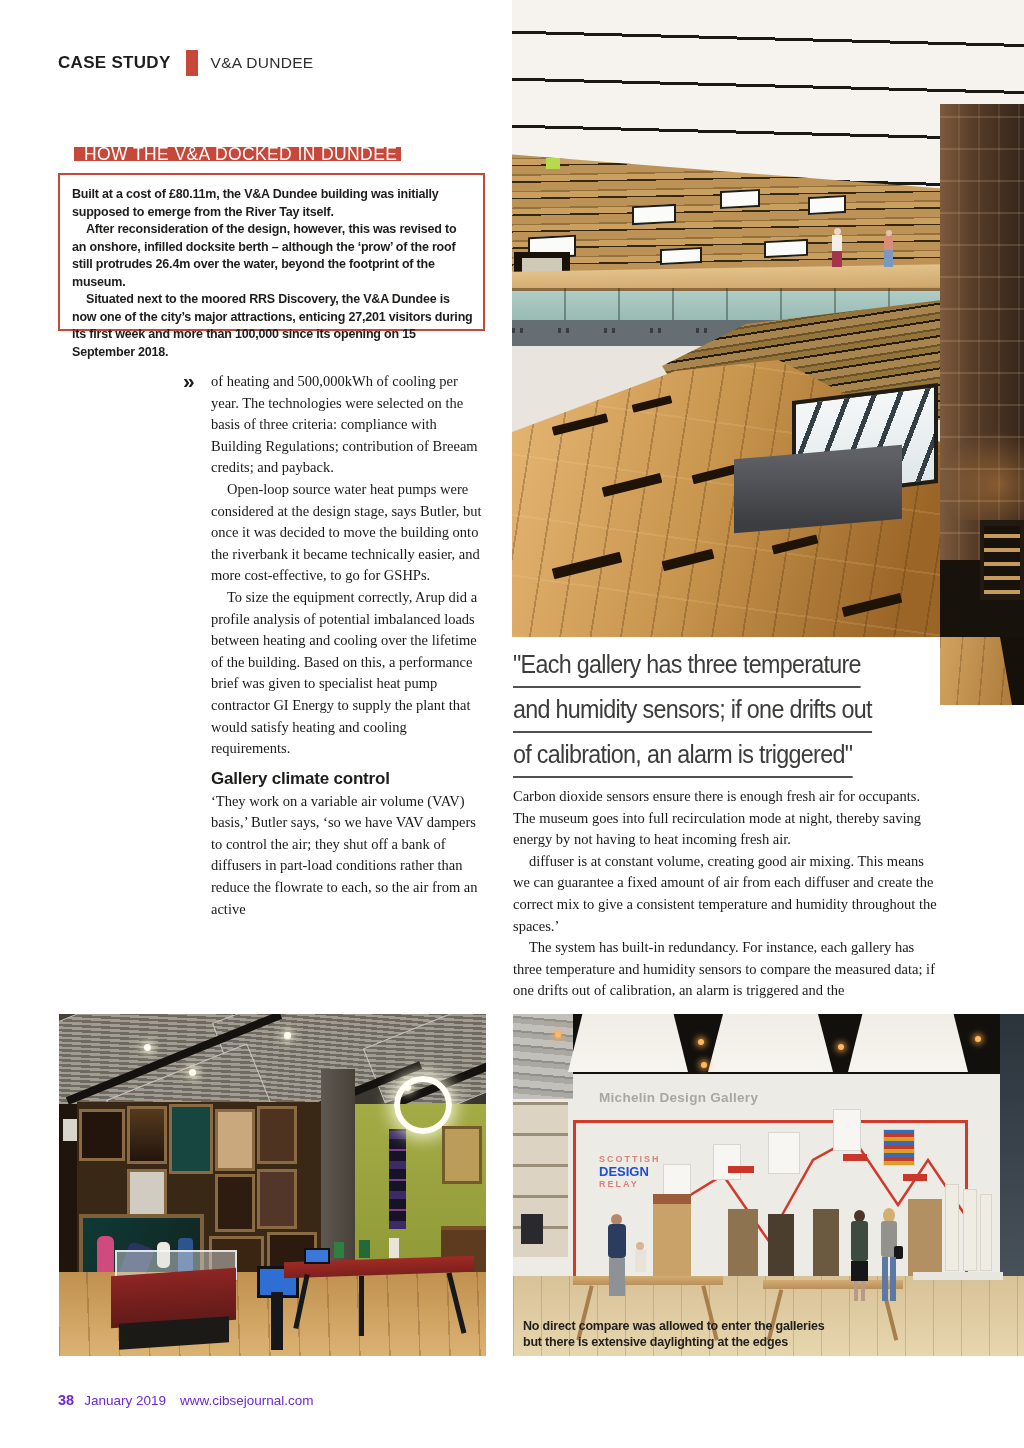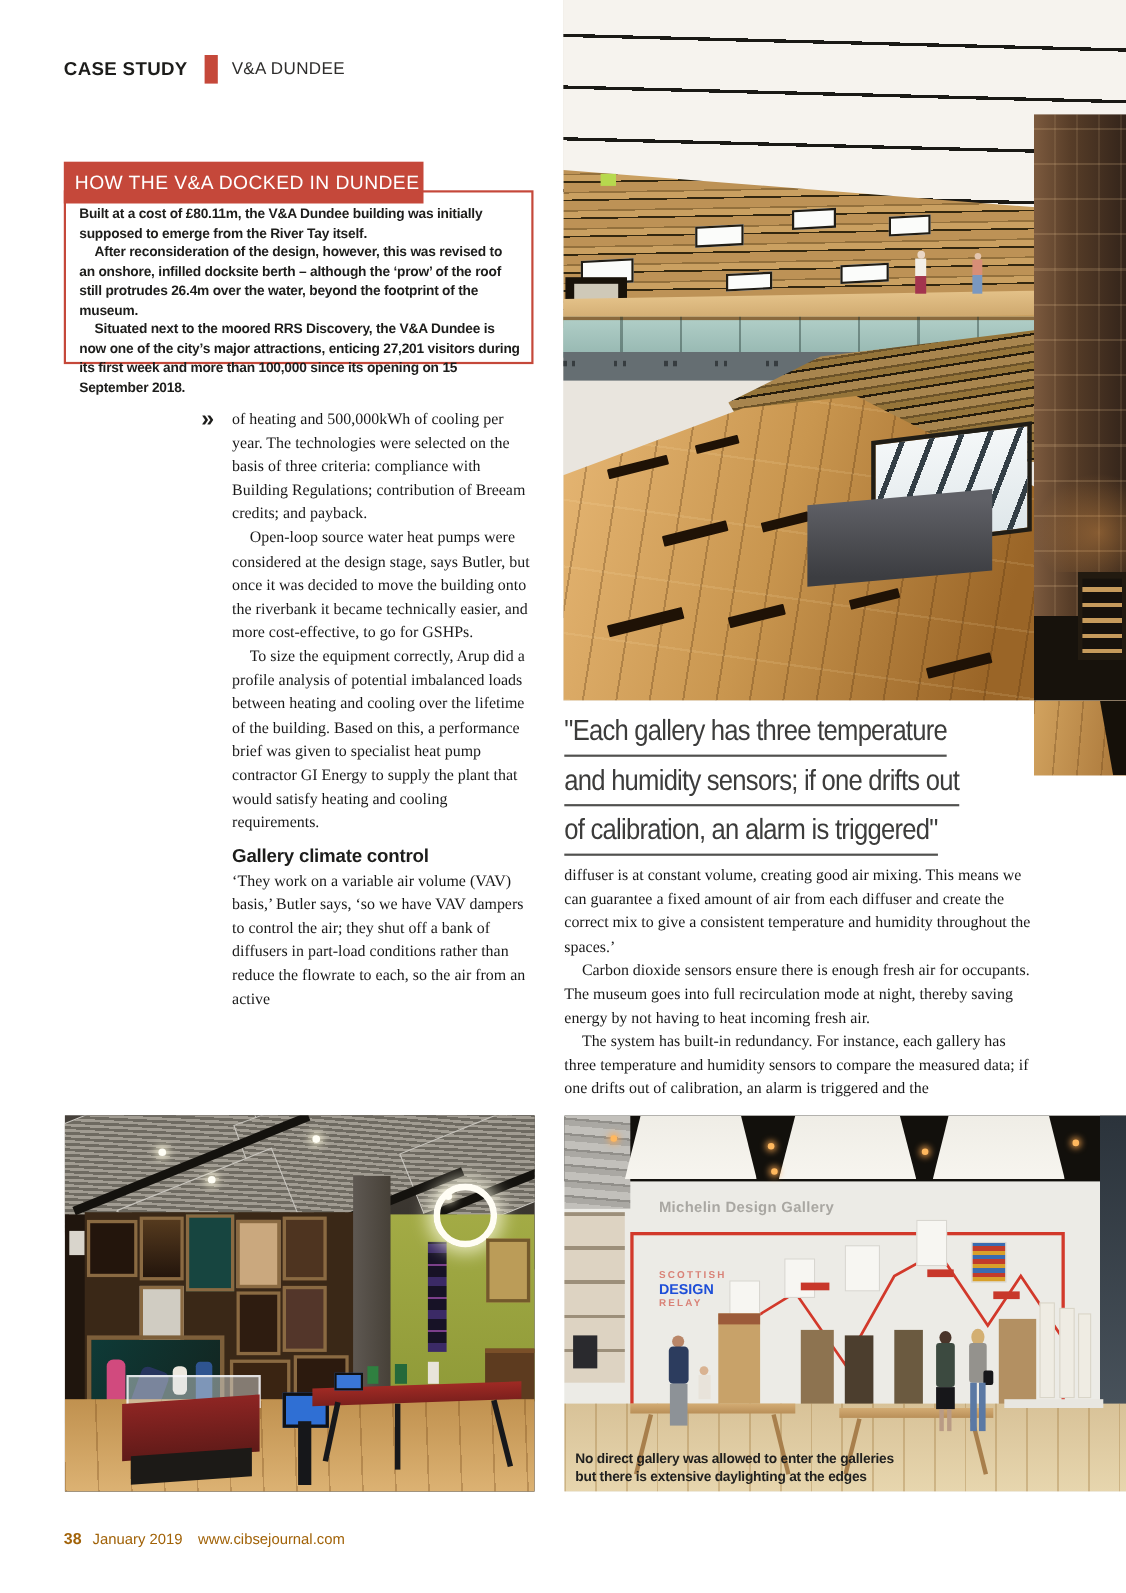--- a/index.html
+++ b/index.html
@@ -7,21 +7,21 @@
         font-family:"Liberation Sans",sans-serif;}
   .abs{position:absolute;}
 
   
   .kicker-row{position:absolute;left:58px;top:50px;display:flex;align-items:center;}
   .kicker{font-weight:bold;font-size:17px;letter-spacing:.3px;color:#1d1d1b;}
   .kicker-bar{width:12px;height:26px;background:#c5483a;margin:0 13px 0 15px;}
   .kicker-topic{font-size:15.5px;color:#2f2e2d;letter-spacing:.3px;}
 
   
-  .infobox-title{position:absolute;left:58px;top:147px;width:327px;height:38px;background:#c5483a;
+  .infobox-title{position:absolute;left:74px;top:147px;width:327px;height:14px;background:#c5483a;
     color:#fff;font-size:17.5px;letter-spacing:.4px;display:flex;align-items:center;
     padding-left:10px;box-sizing:border-box;z-index:3;}
   .infobox{position:absolute;left:58px;top:173px;width:427px;height:158px;border:2px solid #c5483a;
     box-sizing:border-box;background:#fff;padding:11px 10px 0 12px;z-index:2;}
   .infobox p{margin:0;font-weight:bold;font-size:12.5px;line-height:17.5px;color:#1d1d1b;letter-spacing:-0.2px;}
   .infobox p + p{text-indent:14px;}
 
   
   .cont-marker{position:absolute;left:183px;top:369px;font-size:21px;font-weight:bold;color:#1d1d1b;}
   .col-left{position:absolute;left:211px;top:371px;width:277px;}
@@ -30,21 +30,21 @@
   .body-text p + p{text-indent:16px;}
   .subhead{margin:9px 0 2px;font-weight:bold;font-size:17px;color:#1d1d1b;letter-spacing:-0.2px;}
 
   
   .pull-quote{position:absolute;left:513px;top:649px;width:470px;z-index:4;}
   .pq-line{display:inline-block;font-size:26.5px;color:#3c3c3b;letter-spacing:-0.8px;
     border-bottom:2px solid #51514f;padding-bottom:6px;margin-bottom:6px;white-space:nowrap;
     transform:scaleX(.88);transform-origin:0 50%;}
 
   
-  .footer{position:absolute;left:58px;top:1392px;display:flex;align-items:flex-start;color:#a16207;}
+  .footer{position:absolute;left:58px;top:1392px;display:flex;align-items:flex-end;color:#6d28d9;}
   .page-num{font-weight:bold;font-size:14.5px;margin-right:10px;}
   .issue{font-size:13.5px;margin-right:14px;}
   .site{font-size:13.5px;}
 
   
   .photo{position:absolute;overflow:hidden;}
 
   
   #hero{left:512px;top:0;width:512px;height:637px;background:#e9e5de;}
   .h-ceiling{top:0;left:0;width:100%;height:212px;
@@ -249,22 +249,22 @@
     <div class="abs notch-dark"></div>
   </div>
 
   <div class="pull-quote">
     <div><span class="pq-line">"Each gallery has three temperature</span></div>
     <div><span class="pq-line">and humidity sensors; if one drifts out</span></div>
     <div><span class="pq-line">of calibration, an alarm is triggered"</span></div>
   </div>
 
   <div class="col-right body-text">
+    <p>Carbon dioxide sensors ensure there is enough fresh air for occupants. The museum goes into full recirculation mode at night, thereby saving energy by not having to heat incoming fresh air.</p>
     <p>diffuser is at constant volume, creating good air mixing. This means we can guarantee a fixed amount of air from each diffuser and create the correct mix to give a consistent temperature and humidity throughout the spaces.’</p>
-    <p>Carbon dioxide sensors ensure there is enough fresh air for occupants. The museum goes into full recirculation mode at night, thereby saving energy by not having to heat incoming fresh air.</p>
     <p>The system has built-in redundancy. For instance, each gallery has three temperature and humidity sensors to compare the measured data; if one drifts out of calibration, an alarm is triggered and the</p>
   </div>
 
   <div class="photo" id="gal">
     <div class="abs g-ceil"></div>
     <div class="abs g-mesh" style="left:-25px;top:-20px;width:200px;height:95px;transform:rotate(-22deg);"></div>
     <div class="abs g-mesh" style="left:165px;top:-35px;width:235px;height:110px;transform:rotate(-20deg);"></div>
     <div class="abs g-mesh" style="left:315px;top:5px;width:140px;height:85px;transform:rotate(-22deg);"></div>
     <div class="abs g-mesh" style="left:55px;top:55px;width:150px;height:70px;transform:rotate(-22deg);"></div>
     <div class="abs g-beam" style="left:0;top:40px;width:230px;height:8px;transform:rotate(-22deg);"></div>
@@ -388,21 +388,21 @@
       <div class="abs" style="left:10px;top:71px;width:4px;height:20px;background:#b99b85;"></div>
     </div>
     <div class="abs person" style="left:368px;top:194px;">
       <div class="abs p-head" style="left:2px;top:0;width:12px;height:15px;background:#d3af72;"></div>
       <div class="abs" style="left:0;top:13px;width:16px;height:36px;background:#94928d;border-radius:3px;"></div>
       <div class="abs" style="left:13px;top:38px;width:9px;height:13px;background:#17171a;border-radius:2px;"></div>
       <div class="abs" style="left:1px;top:49px;width:6px;height:44px;background:#5b79a4;"></div>
       <div class="abs" style="left:9px;top:49px;width:6px;height:44px;background:#5b79a4;"></div>
     </div>
     <div class="abs m-caption">
-      <div>No direct gallery was allowed to enter the galleries</div>
+      <div>No direct compare was allowed to enter the galleries</div>
       <div>but there is extensive daylighting at the edges</div>
     </div>
   </div>
 
   <div class="footer">
     <span class="page-num">38</span>
     <span class="issue">January 2019</span>
     <span class="site">www.cibsejournal.com</span>
   </div>
 

